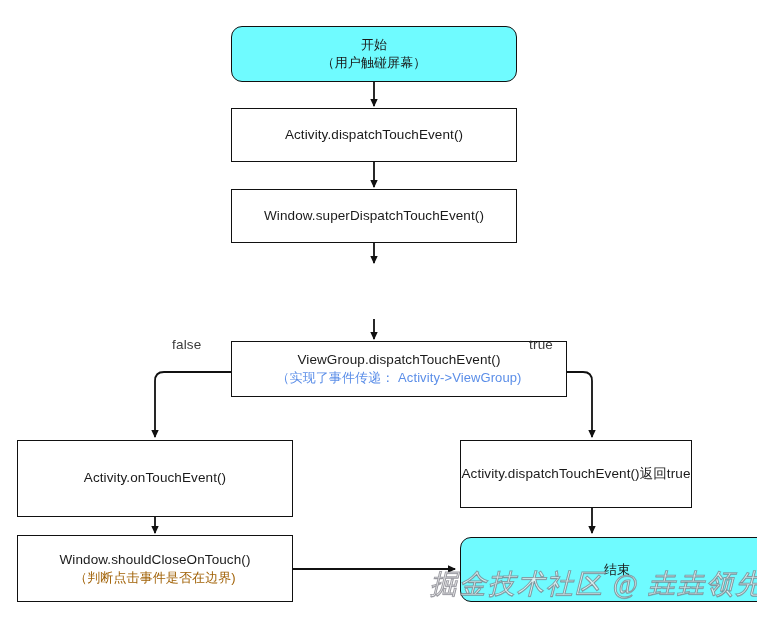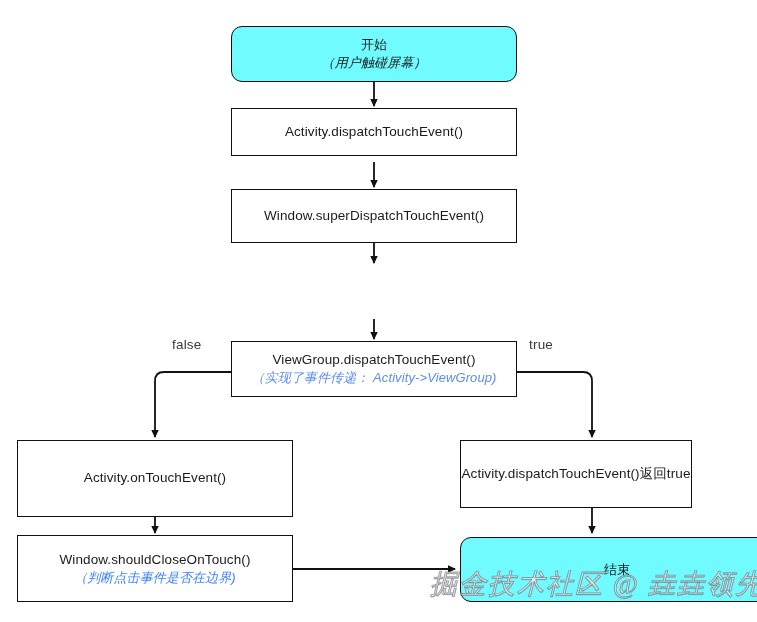--- a/index.html
+++ b/index.html
@@ -40,27 +40,26 @@
     background: #6ffbff;
     border-radius: 11px;
     border: 1.6px solid #111111;
   }
   .node .title {
     display: block;
   }
   .node .sub {
     display: block;
     font-size: 13px;
-    font-style: italic;
   }
   .node .sub.blue {
     color: #5b8ee8;
   }
   .node .sub.cn {
-    color: #3b82f6;
+    color: #a16207;
     font-size: 13px;
   }
   .node.terminal .title {
     font-size: 13px;
   }
   .node.terminal .sub {
     font-size: 13px;
   }
   .edge-label {
     position: absolute;
@@ -119,30 +118,30 @@
     <path d="M592,508 L592,533" stroke="#111111" stroke-width="1.8" fill="none" marker-end="url(#arrowhead)"></path>
 
     <path d="M293,569 L455,569" stroke="#111111" stroke-width="1.8" fill="none" marker-end="url(#arrowhead)"></path>
   </svg>
 
   <div class="node terminal" style="left:231px; top:26px; width:286px; height:56px;">
     <span class="title">开始</span>
     <span class="sub">（用户触碰屏幕）</span>
   </div>
 
-  <div class="node" style="left:231px; top:108px; width:286px; height:48px;">
+  <div class="node" style="left:231px; top:108px; width:286px; height:54px;">
     <span class="title">Activity.dispatchTouchEvent()</span>
   </div>
 
   <div class="node" style="left:231px; top:189px; width:286px; height:54px;">
     <span class="title">Window.superDispatchTouchEvent()</span>
   </div>
 
 
-  <div class="node" style="left:231px; top:341px; width:286px; height:56px;">
+  <div class="node" style="left:231px; top:341px; width:336px; height:56px;">
     <span class="title">ViewGroup.dispatchTouchEvent()</span>
     <span class="sub blue">（实现了事件传递： Activity-&gt;ViewGroup)</span>
   </div>
 
   <div class="node" style="left:17px; top:440px; width:276px; height:77px;">
     <span class="title">Activity.onTouchEvent()</span>
   </div>
 
   <div class="node" style="left:17px; top:535px; width:276px; height:67px;">
     <span class="title">Window.shouldCloseOnTouch()</span>

